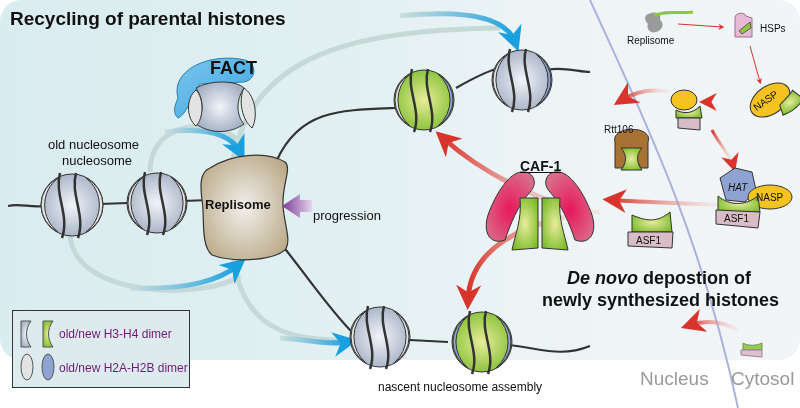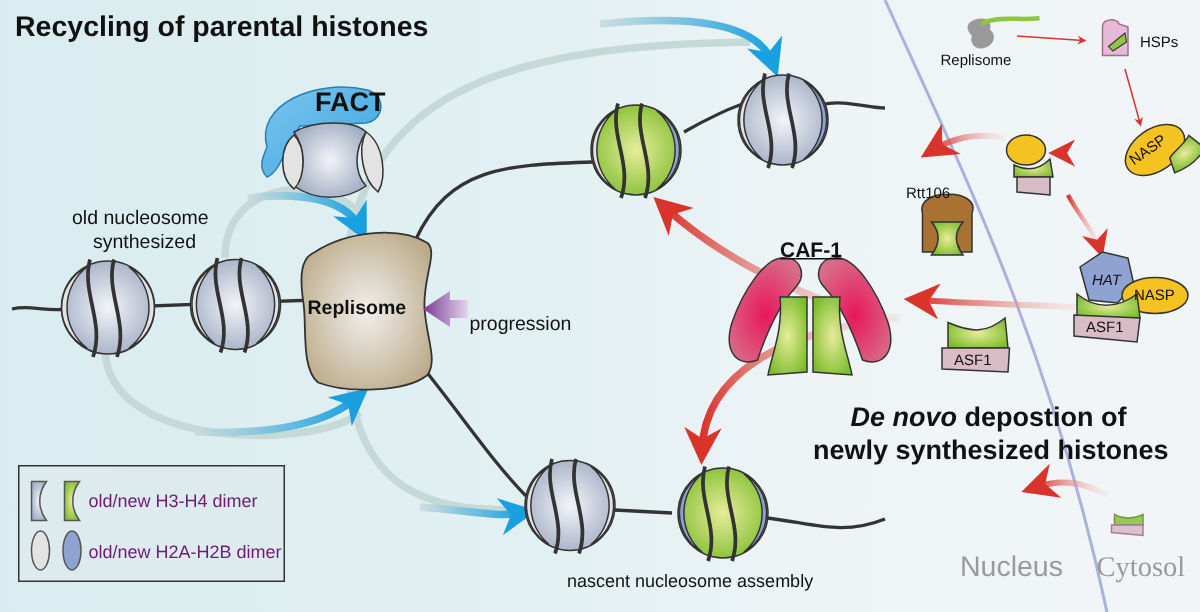--- a/index.html
+++ b/index.html
@@ -1,17 +1,17 @@
 <!DOCTYPE html>
 <html><head>
 <meta charset="utf-8">
 <style>
   html, body { margin:0; padding:0; }
   body { width:800px; height:408px; overflow:hidden; font-family:"Liberation Sans", sans-serif; }
-  #stage { position:relative; width:800px; height:408px; background:linear-gradient(90deg,#d9ecef 0%,#e2f0f2 45%,#eef4f6 70%,#f2f5f7 100%); }
+  #stage { position:relative; width:800px; height:360px; background:linear-gradient(90deg,#d9ecef 0%,#e2f0f2 45%,#eef4f6 70%,#f2f5f7 100%);border-radius:21px; }
   svg#diagram { position:absolute; left:0; top:0; width:800px; height:408px; }
   .t { position:absolute; color:#111; white-space:nowrap; }
   .title { font-weight:bold; font-size:19px; }
   .lbl { font-size:13px; }
   .bold { font-weight:bold; }
   .gray { color:#9a9a9a; font-size:19px; }
   .legend { position:absolute; left:12px; top:310px; width:176px; height:76px; border:1.5px solid #333; background:#ddebee; }
   .legend .row { position:absolute; left:46px; font-size:12px; color:#701a75; }
 </style>
 </head>
@@ -184,39 +184,39 @@
 
   <g opacity="0.9">
     <path d="M743,343 C748,346 756,346 762,343 L762,350 L743,350z" fill="#8dc63f" stroke="#6b8a34"></path>
     <path d="M741,350 L762,350 L762,357 L741,355z" fill="#d8bcc6" stroke="#9a7090"></path>
   </g>
 </svg>
 
 <div class="t title" style="left:10px;top:8px;">Recycling of parental histones</div>
 <div class="t lbl bold" style="left:210px;top:58px;font-size:18px;">FACT</div>
 <div class="t lbl" style="left:48px;top:137px;">old nucleosome</div>
-<div class="t lbl" style="left:62px;top:153px;">synthesized</div>
+<div class="t lbl" style="left:62px;top:153px;">nucleosome</div>
 <div class="t lbl bold" style="left:205px;top:197px;font-size:13px;">Replisome</div>
 <div class="t lbl" style="left:313px;top:208px;">progression</div>
 <div class="t lbl bold" style="left:520px;top:158px;font-size:14px;text-decoration:underline;">CAF-1</div>
 <div class="t" style="left:604px;top:124px;font-size:10px;">Rtt106</div>
 <div class="t lbl" style="left:378px;top:380px;font-size:12px;">nascent nucleosome assembly</div>
 <div class="t" style="left:627px;top:35px;font-size:10px;">Replisome</div>
 <div class="t" style="left:760px;top:23px;font-size:10px;">HSPs</div>
 <div class="t" style="left:752px;top:95px;font-size:10px;transform:rotate(-35deg);">NASP</div>
 <div class="t" style="left:728px;top:182px;font-size:10px;font-style:italic;">HAT</div>
 <div class="t" style="left:756px;top:192px;font-size:10px;">NASP</div>
 <div class="t" style="left:724px;top:213px;font-size:10px;">ASF1</div>
 <div class="t" style="left:636px;top:235px;font-size:10px;">ASF1</div>
 <div class="t title" style="left:567px;top:268px;font-size:18px;">
   <i>De novo</i><span> depostion of</span>
 </div>
 <div class="t gray" style="left:640px;top:368px;">Nucleus</div>
 <div class="t title" style="left:542px;top:290px;font-size:18px;">newly synthesized histones</div>
-<div class="t gray" style="left:731px;top:368px;font-family:Liberation Serif, serif;">Cytosol</div>
+<div class="t gray" style="left:731px;top:368px;">Cytosol</div>
 
 <div class="legend">
   <svg style="position:absolute;left:0;top:0;" width="176" height="76">
     <path d="M8,10 L18,10 C12,18 12,28 18,36 L8,36z" fill="url(#gOld)" stroke="#555"></path>
     <path d="M30,10 L40,10 C34,18 34,28 40,36 L30,36z" fill="url(#gNew)" stroke="#555"></path>
     <ellipse cx="14" cy="56" rx="6" ry="13" fill="#e3e3e3" stroke="#555"></ellipse>
     <ellipse cx="35" cy="56" rx="6" ry="13" fill="#8ea3d2" stroke="#555"></ellipse>
   </svg>
   <div class="row" style="top:16px;">old/new H3-H4 dimer</div>
   <div class="row" style="top:50px;">old/new H2A-H2B dimer</div>

